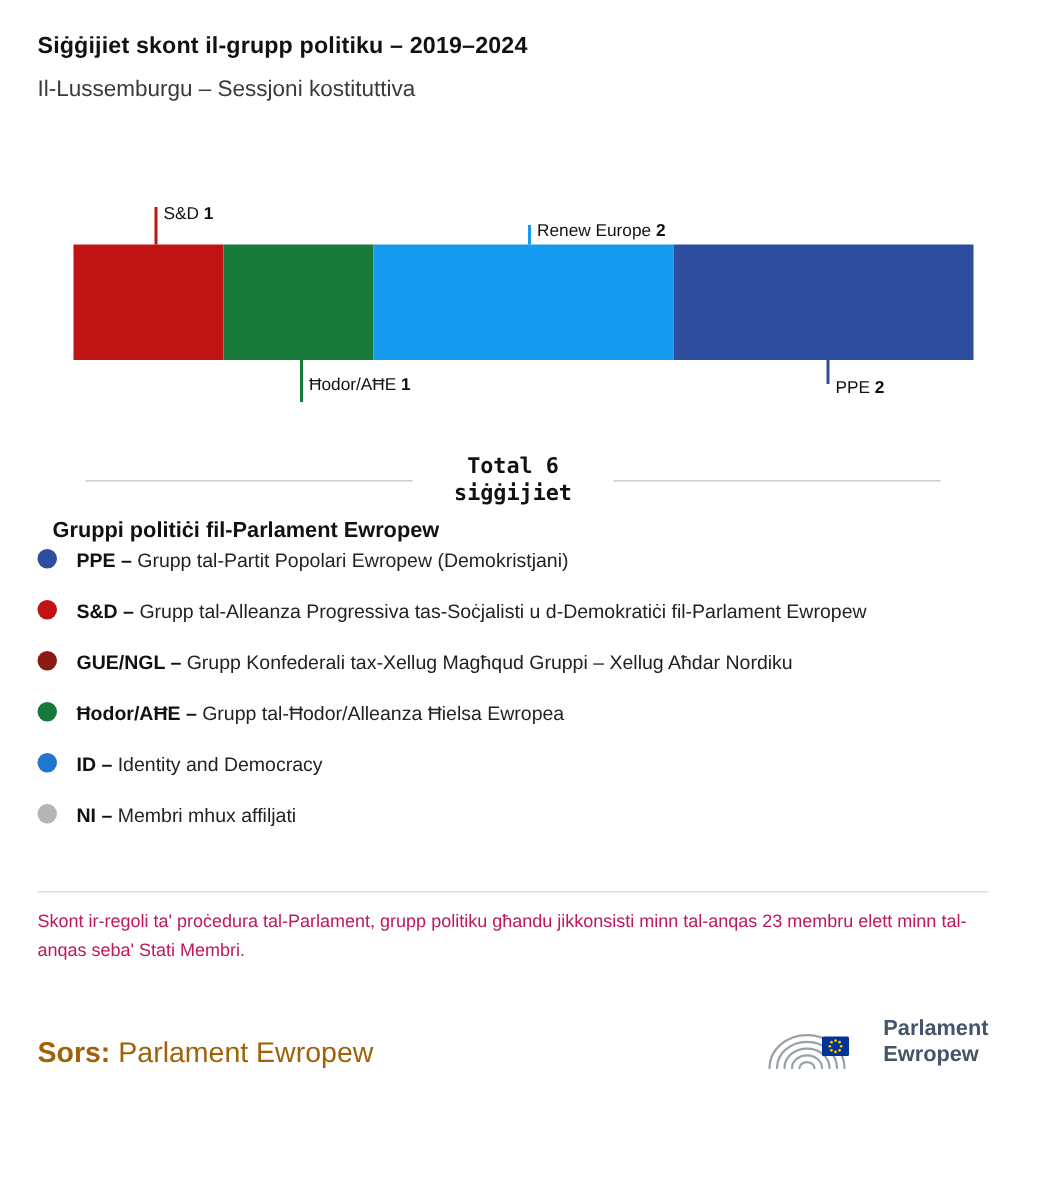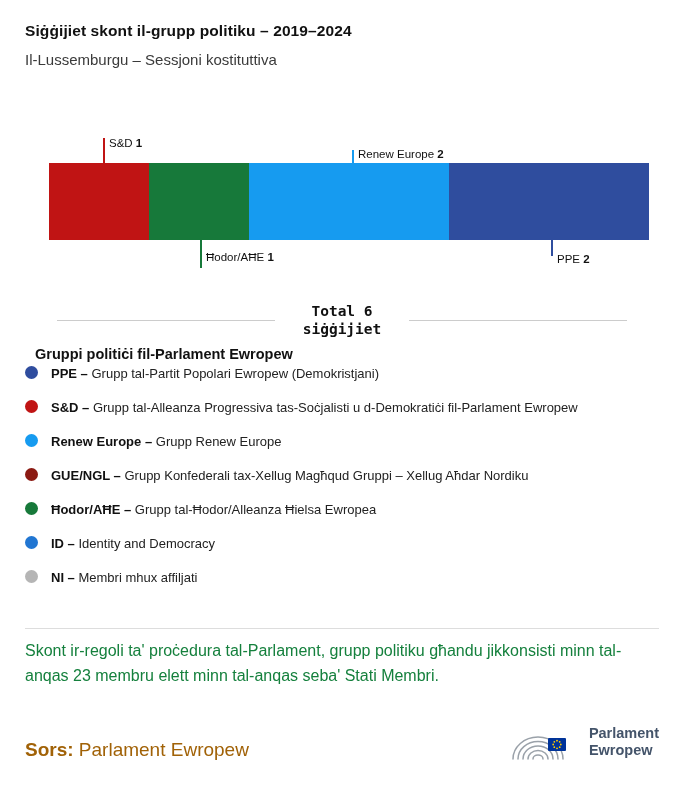--- a/index.html
+++ b/index.html
@@ -39,21 +39,21 @@
 
   
   .legend-heading{font-size:14.5px;font-weight:700;margin:8px 10px 0;color:#111;}
   .legend{margin-top:4px;}
   .lrow{display:flex;align-items:flex-start;height:34px;gap:13px;}
   .dot{width:13px;height:13px;border-radius:50%;flex:0 0 13px;background:#999;}
   .ltext{font-size:13px;color:#222;}
   .ltext b{color:#111;}
 
   .rule-full{border:none;border-top:1px solid #ddd;margin:24px 0 0;}
-  .footnote{font-size:16px;line-height:1.55;color:#15803d;margin:10px 0 0;max-width:652px;}
+  .footnote{font-size:12px;line-height:1.55;color:#be185d;margin:10px 0 0;max-width:652px;}
 
   
   .footer{display:flex;justify-content:space-between;align-items:flex-end;margin-top:32px;}
   .source{font-size:19px;color:#a16207;margin:0 0 2px;}
   .source b{font-weight:700;}
   .logo{display:flex;align-items:center;gap:20px;}
   .logo-text{font-weight:700;font-size:14.5px;line-height:17px;color:#44546a;}
 </style>
 </head>
 <body>
@@ -100,24 +100,20 @@
   <div class="legend">
     <div class="lrow">
       <span class="dot" style="background-color: rgb(47, 77, 158);"></span>
       <span class="ltext"><b>PPE –</b> <span>Grupp tal-Partit Popolari Ewropew (Demokristjani)</span></span>
     </div>
     <div class="lrow">
       <span class="dot" style="background-color: rgb(192, 20, 20);"></span>
       <span class="ltext"><b>S&amp;D –</b> <span>Grupp tal-Alleanza Progressiva tas-Soċjalisti u d-Demokratiċi fil-Parlament Ewropew</span></span>
     </div>
     <div class="lrow">
-      <span class="dot" style="background-color: rgb(22, 155, 240);"></span>
-      <span class="ltext"><b>Renew Europe –</b> <span>Grupp Renew Europe</span></span>
-    </div>
-    <div class="lrow">
       <span class="dot" style="background-color: rgb(139, 26, 18);"></span>
       <span class="ltext"><b>GUE/NGL –</b> <span>Grupp Konfederali tax-Xellug Magħqud Gruppi – Xellug Aħdar Nordiku</span></span>
     </div>
     <div class="lrow">
       <span class="dot" style="background-color: rgb(23, 121, 58);"></span>
       <span class="ltext"><b>Ħodor/AĦE –</b> <span>Grupp tal-Ħodor/Alleanza Ħielsa Ewropea</span></span>
     </div>
     <div class="lrow">
       <span class="dot" style="background-color: rgb(33, 118, 210);"></span>
       <span class="ltext"><b>ID –</b> <span>Identity and Democracy</span></span>

